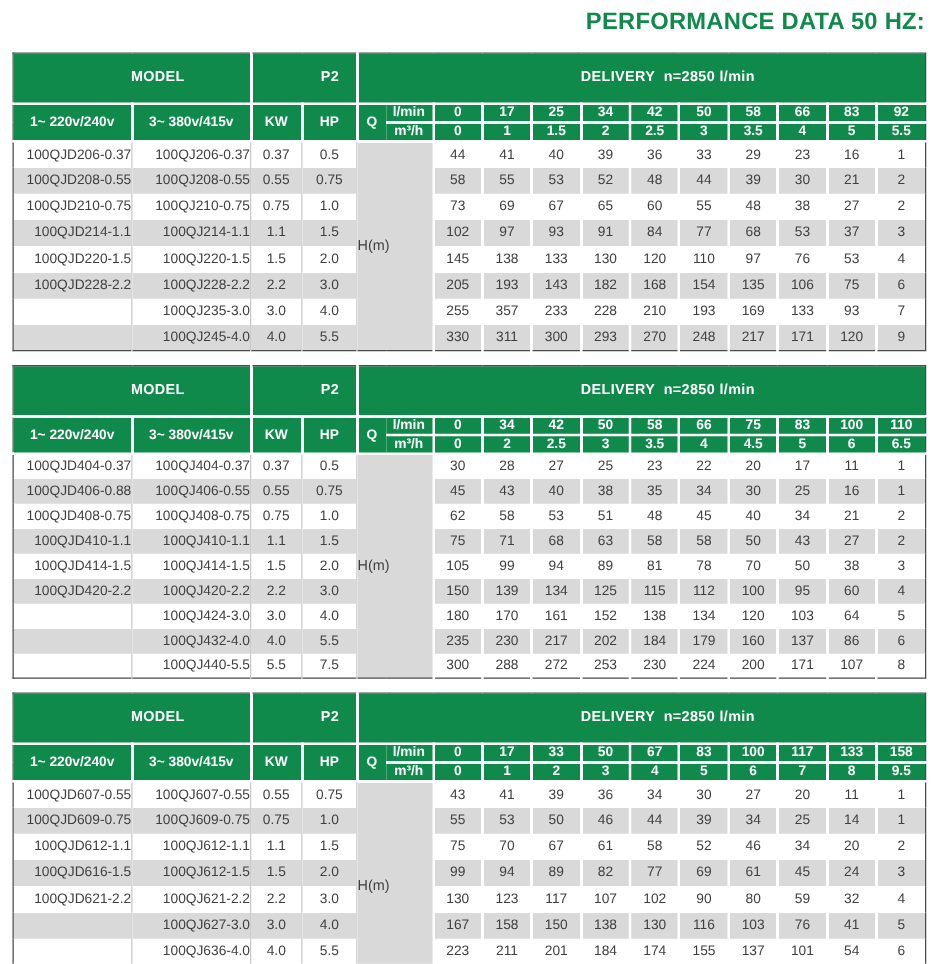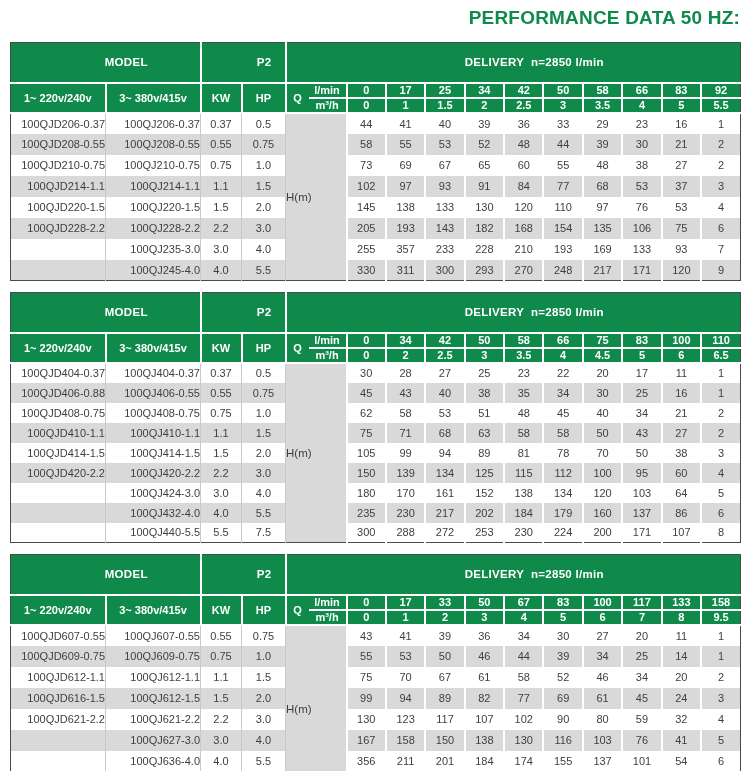--- a/index.html
+++ b/index.html
@@ -583,21 +583,21 @@
             <td class="dval">103</td>
             <td class="dval">76</td>
             <td class="dval">41</td>
             <td class="dval">5</td>
           </tr>
           <tr>
             <td class="model"></td>
             <td class="model">100QJ636-4.0</td>
             <td>4.0</td>
             <td>5.5</td>
-            <td class="dval">356</td>
+            <td class="dval">223</td>
             <td class="dval">211</td>
             <td class="dval">201</td>
             <td class="dval">184</td>
             <td class="dval">174</td>
             <td class="dval">155</td>
             <td class="dval">137</td>
             <td class="dval">101</td>
             <td class="dval">54</td>
             <td class="dval">6</td>
           </tr>

